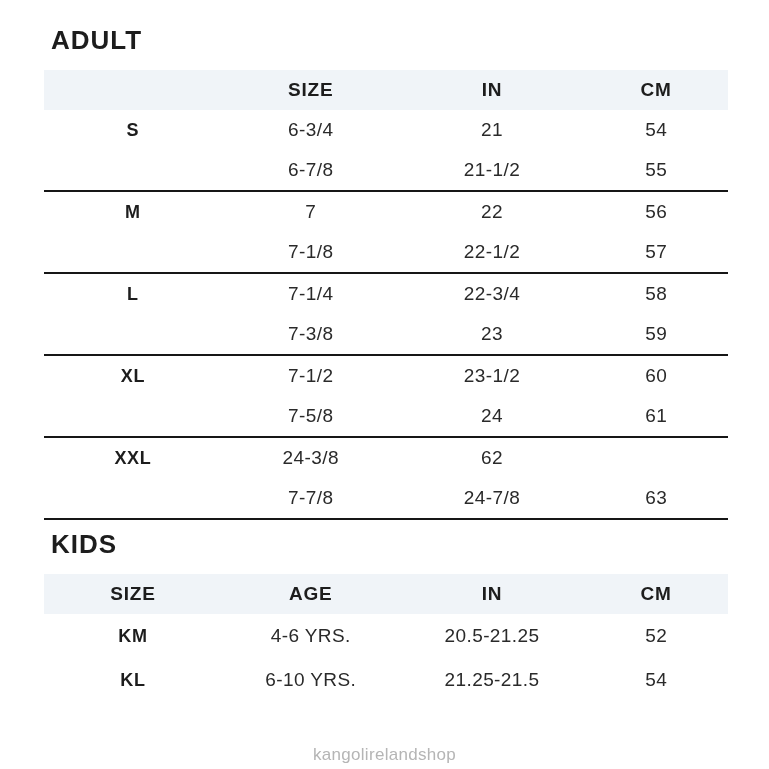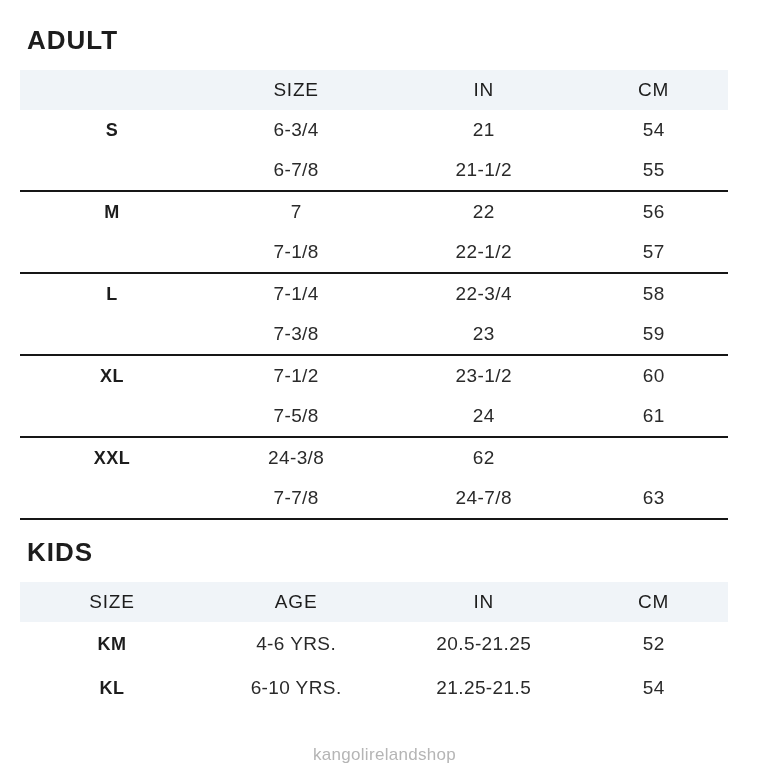--- a/index.html
+++ b/index.html
@@ -12,21 +12,21 @@
   html, body { background: #ffffff; }
   body {
     width: 769px;
     height: 769px;
     position: relative;
     overflow: hidden;
     font-family: "Liberation Sans", "DejaVu Sans", sans-serif;
     color: var(--text);
   }
   .page {
-    padding: 24px 41px 0 20px;
+    padding: 24px 41px 0 44px;
   }
   .section-title {
     font-size: 26px;
     font-weight: 700;
     letter-spacing: 1px;
     color: var(--text);
     padding-left: 7px;
     line-height: 32px;
   }
   .table { width: 100%; }
@@ -34,38 +34,38 @@
   .kids-table  { margin-top: 14px; }
   .row {
     display: grid;
     grid-template-columns: 26% 26% 27% 21%;
     align-items: center;
     height: 40px;
   }
   .row > div { text-align: center; }
   .header-row {
     background: var(--header-bg);
-    font-weight: 400;
+    font-weight: 700;
     font-size: 19px;
     letter-spacing: 0.8px;
   }
   .data-row {
     font-size: 19px;
     font-weight: 400;
     letter-spacing: 0.4px;
     color: #2a2a2a;
   }
   .data-row .row-label {
     font-weight: 700;
     font-size: 18px;
     letter-spacing: 0.6px;
     color: var(--text);
   }
   .group { border-bottom: 2px solid var(--divider); }
-  .kids-section { margin-top: 16px; }
+  .kids-section { margin-top: 8px; }
   .kids-table .data-row { height: 44px; }
   .watermark {
     position: absolute;
     left: 0; right: 0;
     bottom: 4px;
     text-align: center;
     font-size: 17px;
     color: var(--watermark);
     letter-spacing: 0.3px;
   }

